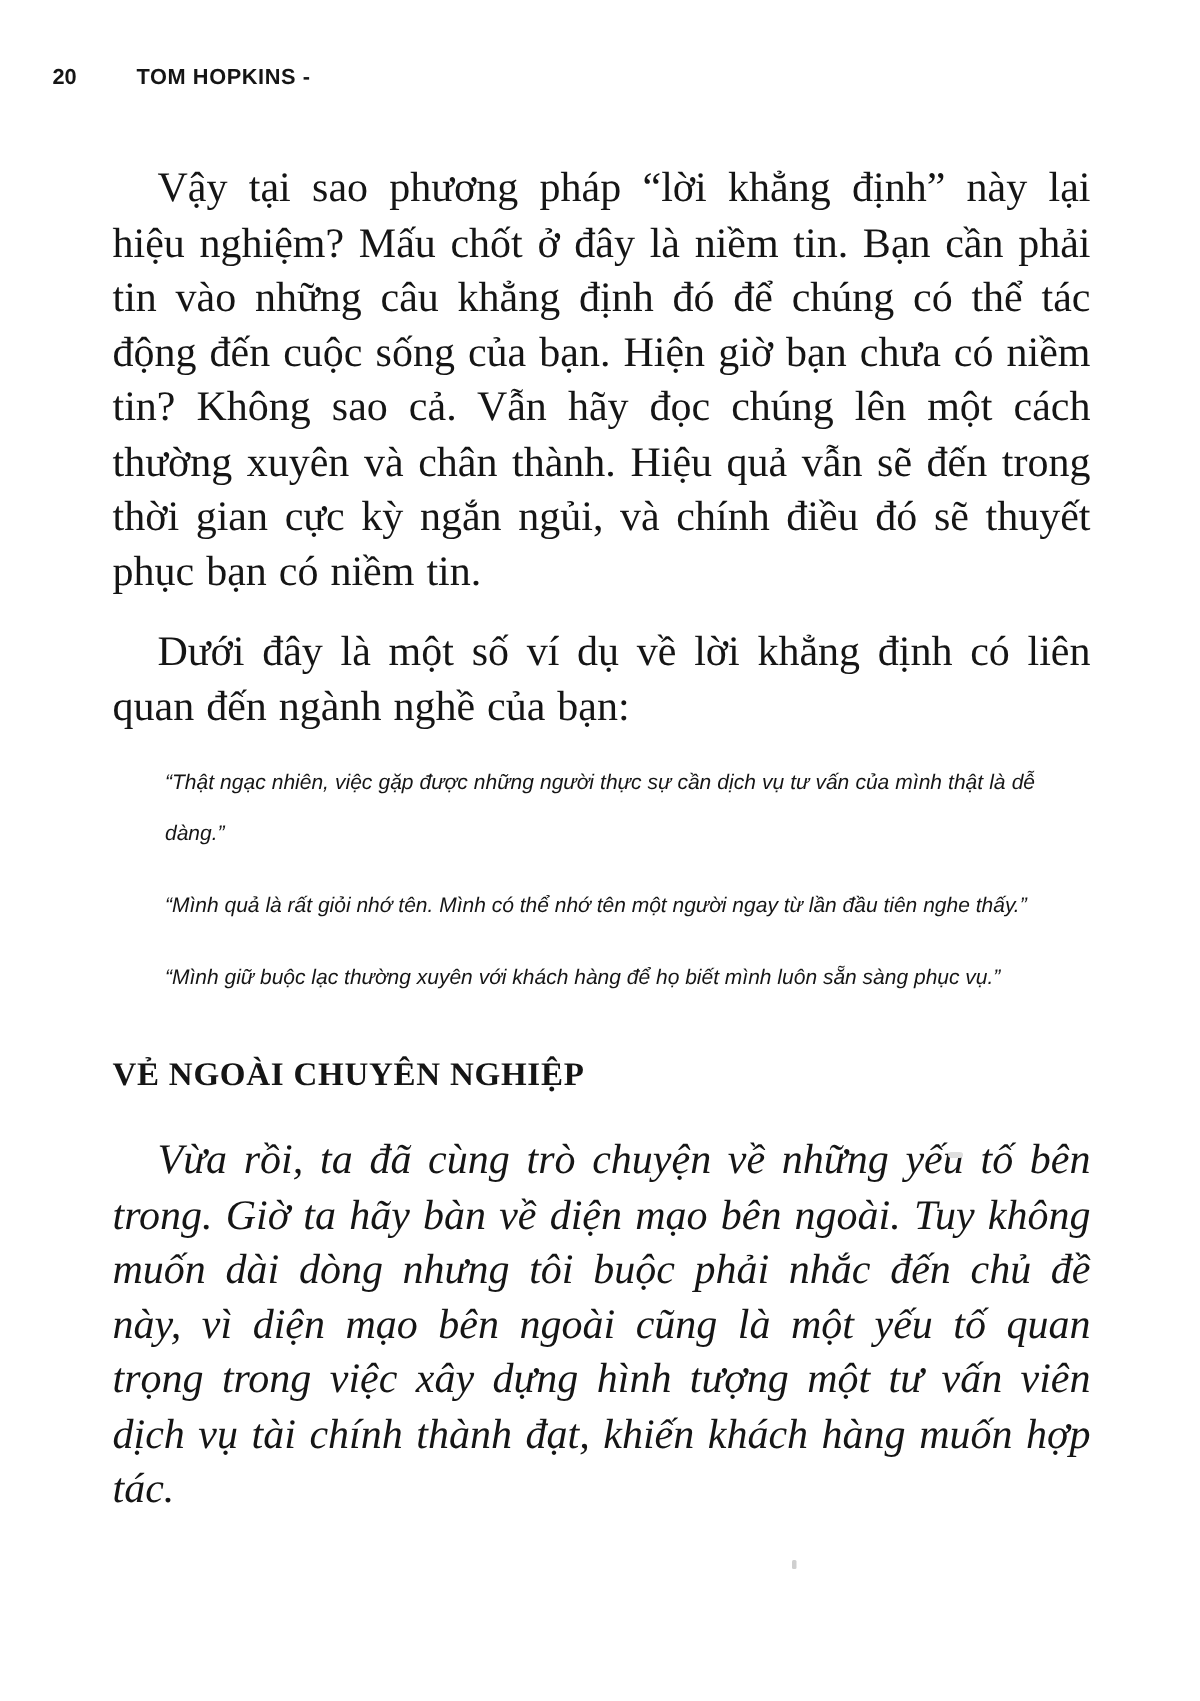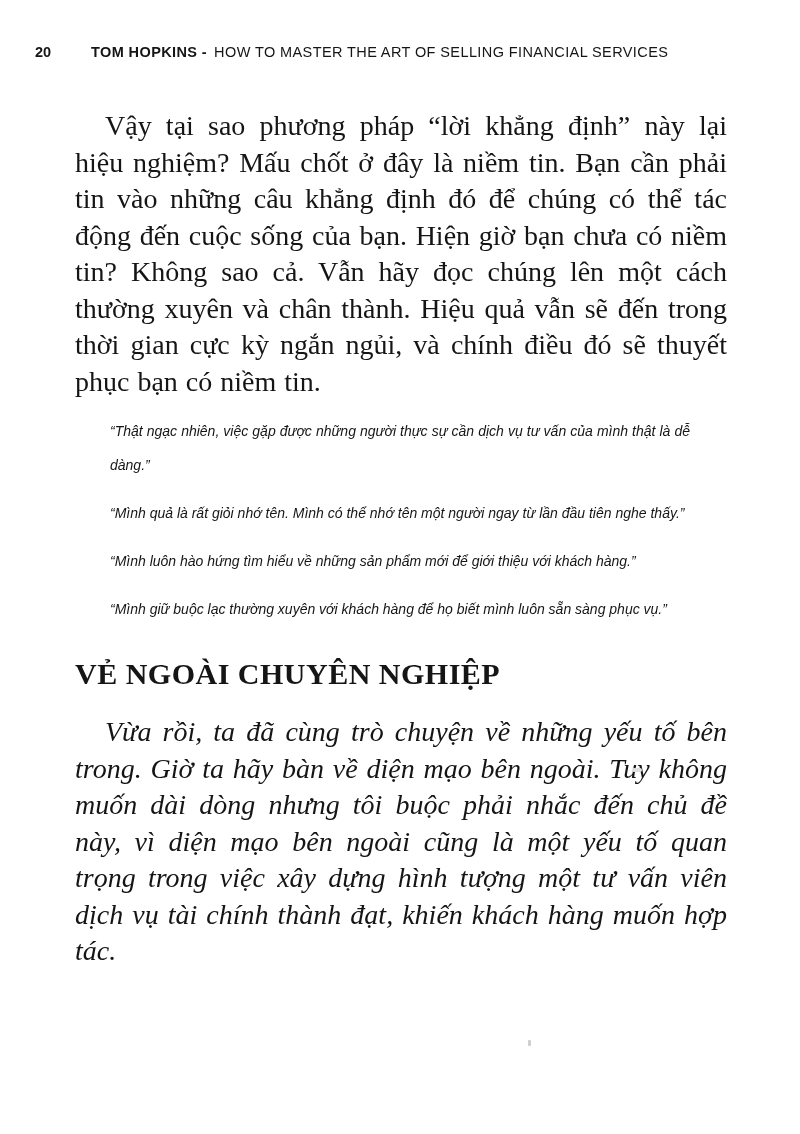--- a/index.html
+++ b/index.html
@@ -65,21 +65,21 @@
     font-family: "Liberation Sans", sans-serif;
     font-style: italic;
     font-size: 14px;
     line-height: 34px;
     text-align: justify;
     margin: 14px 37px 0 35px;
   }
   .section-heading {
     font-family: "Liberation Serif", serif;
     font-weight: 700;
-    font-size: 30px;
+    font-size: 22px;
     line-height: 36px;
     letter-spacing: 0.5px;
     margin: 30px 0 0 0;
     text-indent: 0;
   }
   .section-heading + .body-para {
     margin-top: 22px;
     font-style: italic;
   }
   
@@ -103,33 +103,32 @@
   }
 </style>
 </head>
 <body>
 
 <div class="page">
 
   <div class="running-header">
     <span class="page-number">20</span>
     <span class="header-author">TOM HOPKINS -</span>
-    <span class="header-title">HOW TO MASTER THE ART OF SELLING FINANCIAL SERVICES</span>
   </div>
 
   <div class="text-column">
 
     <p class="body-para">Vậy tại sao phương pháp “lời khẳng định” này lại hiệu nghiệm? Mấu chốt ở đây là niềm tin. Bạn cần phải tin vào những câu khẳng định đó để chúng có thể tác động đến cuộc sống của bạn. Hiện giờ bạn chưa có niềm tin? Không sao cả. Vẫn hãy đọc chúng lên một cách thường xuyên và chân thành. Hiệu quả vẫn sẽ đến trong thời gian cực kỳ ngắn ngủi, và chính điều đó sẽ thuyết phục bạn có niềm tin.</p>
 
+    <p class="body-para">Dưới đây là một số ví dụ về lời khẳng định có liên quan đến ngành nghề của bạn:</p>
 
     <p class="affirmation-quote">“Thật ngạc nhiên, việc gặp được những người thực sự cần dịch vụ tư vấn của mình thật là dễ dàng.”</p>
 
     <p class="affirmation-quote">“Mình quả là rất giỏi nhớ tên. Mình có thể nhớ tên một người ngay từ lần đầu tiên nghe thấy.”</p>
 
-    <p class="affirmation-quote">“Mình luôn hào hứng tìm hiểu về những sản phẩm mới để giới thiệu với khách hàng.”</p>
 
     <p class="affirmation-quote">“Mình giữ buộc lạc thường xuyên với khách hàng để họ biết mình luôn sẵn sàng phục vụ.”</p>
 
     <h1 class="section-heading">VẺ NGOÀI CHUYÊN NGHIỆP</h1>
 
     <p class="body-para">Vừa rồi, ta đã cùng trò chuyện về những yếu tố bên trong. Giờ ta hãy bàn về diện mạo bên ngoài. Tuy không muốn dài dòng nhưng tôi buộc phải nhắc đến chủ đề này, vì diện mạo bên ngoài cũng là một yếu tố quan trọng trong việc xây dựng hình tượng một tư vấn viên dịch vụ tài chính thành đạt, khiến khách hàng muốn hợp tác.</p>
 
   </div>
 
   <div class="scan-artifact-1"></div>

